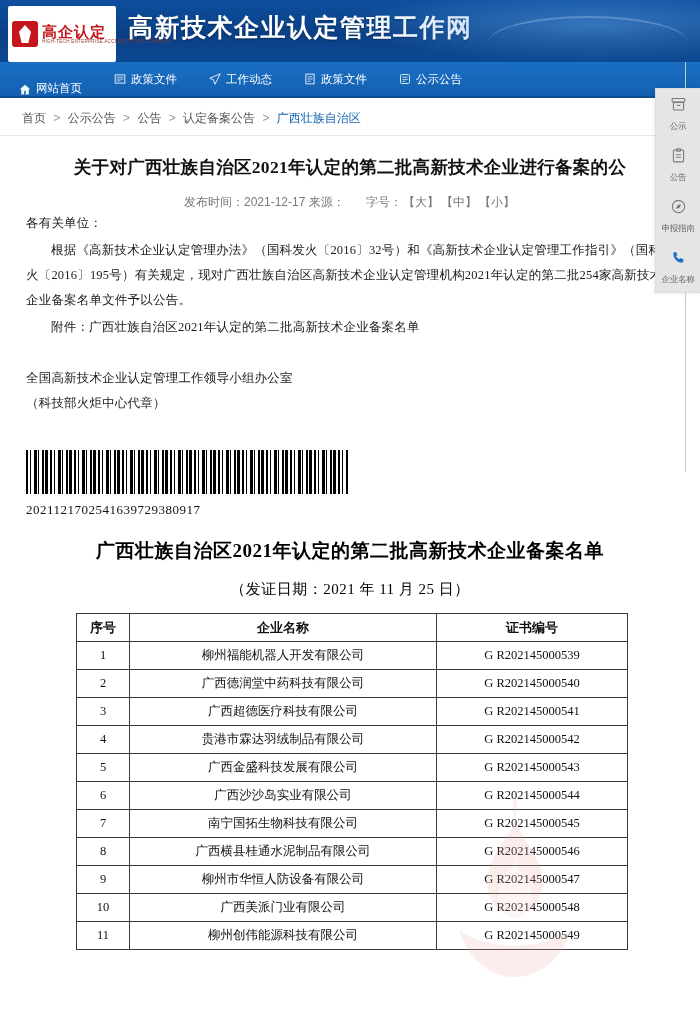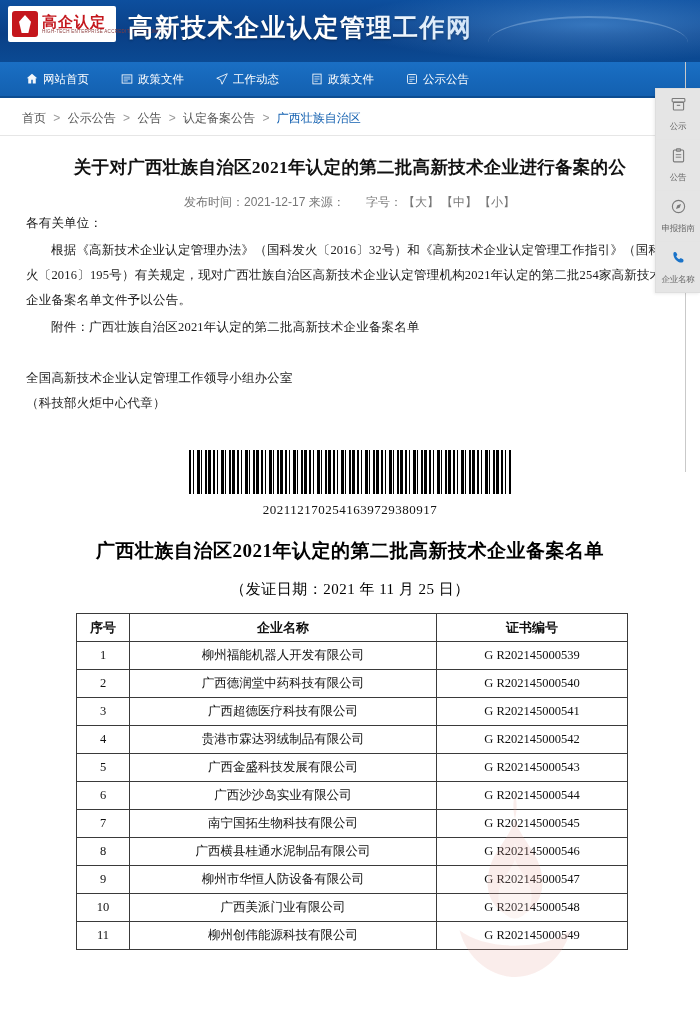--- a/index.html
+++ b/index.html
@@ -27,21 +27,21 @@
     content: "";
     position: absolute;
     right: 0; top: 0;
     width: 360px; height: 62px;
     background: radial-gradient(ellipse at 70% 40%, rgba(90,160,230,.55), rgba(10,63,134,0) 70%);
     pointer-events: none;
   }
   .logo {
     position: absolute;
     left: 8px; top: 6px;
-    width: 108px; height: 36px;
+    width: 108px; height: 56px;
     background: #ffffff;
     border-radius: 2px;
     display: flex;
     align-items: center;
     padding-left: 4px;
     box-sizing: border-box;
   }
   .logo-mark {
     width: 26px; height: 26px;
     background: #c4161c;
@@ -104,21 +104,21 @@
   .nav-item {
     display: flex;
     align-items: center;
     gap: 5px;
     color: #ffffff;
     font-size: 11.5px;
     padding: 0 16px;
     height: 100%;
     white-space: nowrap;
   }
-  .nav-item:first-child { padding-left: 26px; }
+  .nav-item:first-child { padding-left: 19px; align-items: flex-end; }
   .nav-ico {
     width: 12px; height: 12px;
     display: inline-block;
     opacity: .95;
   }
   .nav-ico svg { display:block; }
 
   
   .crumb {
     font-size: 12px;
@@ -165,21 +165,21 @@
   .sign {
     margin-top: 26px;
     text-align: left;
     line-height: 2.0;
   }
   .sign .l2 { }
 
   
   .barcode-wrap {
     margin-top: 34px;
-    text-align: center;
+    text-align: left;
   }
   .barcode {
     display: inline-block;
     height: 44px;
     width: 322px;
     background-image: repeating-linear-gradient(90deg,
       #000 0px, #000 2px, #fff 2px, #fff 4px,
       #000 4px, #000 5px, #fff 5px, #fff 8px,
       #000 8px, #000 11px, #fff 11px, #fff 12px,
       #000 12px, #000 13px, #fff 13px, #fff 16px,

